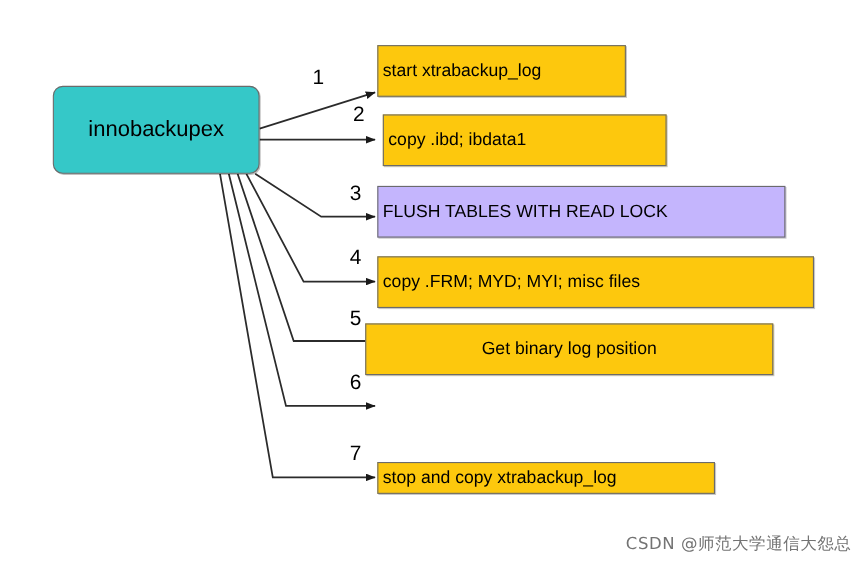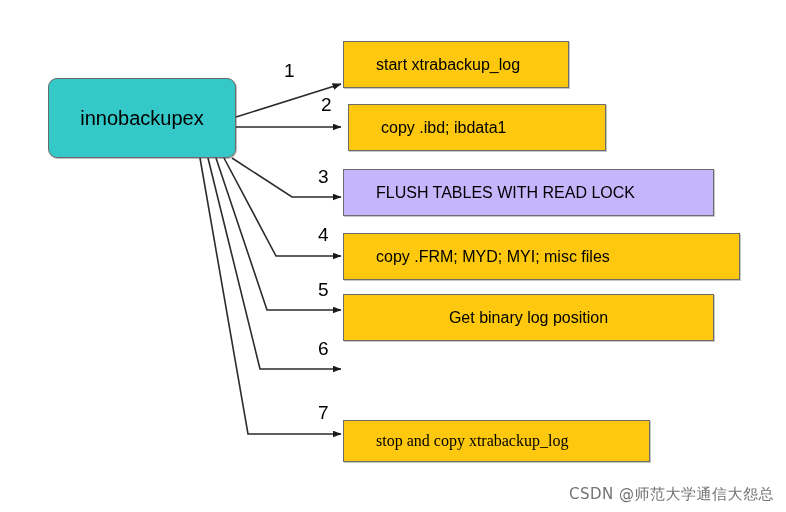--- a/index.html
+++ b/index.html
@@ -41,21 +41,21 @@
   .node-source {
     border-radius: 9px;
     justify-content: center;
     font-size: 20px;
     box-shadow: 1px 1px 0 rgba(0,0,0,0.25);
   }
   .node-step {
     font-size: 16px;
     box-shadow: 1px 1px 0 rgba(0,0,0,0.22);
   }
-  .align-left   { justify-content: flex-start; padding-left: 32px; }
+  .align-left   { justify-content: flex-start; padding-left: 4px; }
   .align-center { justify-content: center; }
   .step-number {
     position: absolute;
     font-size: 19px;
     color: #000000;
     line-height: 1;
   }
   #watermark {
     position: absolute;
     right: 12px;
@@ -107,27 +107,27 @@
   <div class="node-box node-step align-left" style="left:343px; top:169px; width:371px; height:47px; background:#c4b5fd;text-align:right;">
     <span>FLUSH TABLES WITH READ LOCK</span>
   </div>
   <div class="step-number" style="left:318px; top:167px;">3</div>
 
   <div class="node-box node-step align-left" style="left:343px; top:233px; width:397px; height:47px; background:#fdc80d;">
     <span>copy .FRM; MYD; MYI; misc files</span>
   </div>
   <div class="step-number" style="left:318px; top:225px;">4</div>
 
-  <div class="node-box node-step align-center" style="left:343px; top:294px; width:371px; height:47px; background:#fdc80d;">
+  <div class="node-box node-step align-center" style="left:332px; top:294px; width:371px; height:47px; background:#fdc80d;">
     <span>Get binary log position</span>
   </div>
   <div class="step-number" style="left:318px; top:280px;">5</div>
 
   <div class="step-number" style="left:318px; top:339px;">6</div>
 
-  <div class="node-box node-step align-left" style="left:343px; top:420px; width:307px; height:42px; background:#fdc80d;font-family:Liberation Serif, serif;">
+  <div class="node-box node-step align-left" style="left:343px; top:420px; width:307px; height:29px; background:#fdc80d;">
     <span>stop and copy xtrabackup_log</span>
   </div>
   <div class="step-number" style="left:318px; top:403px;">7</div>
 
   <div id="watermark">CSDN @师范大学通信大怨总</div>
 
 </div>
 
 </body></html>

